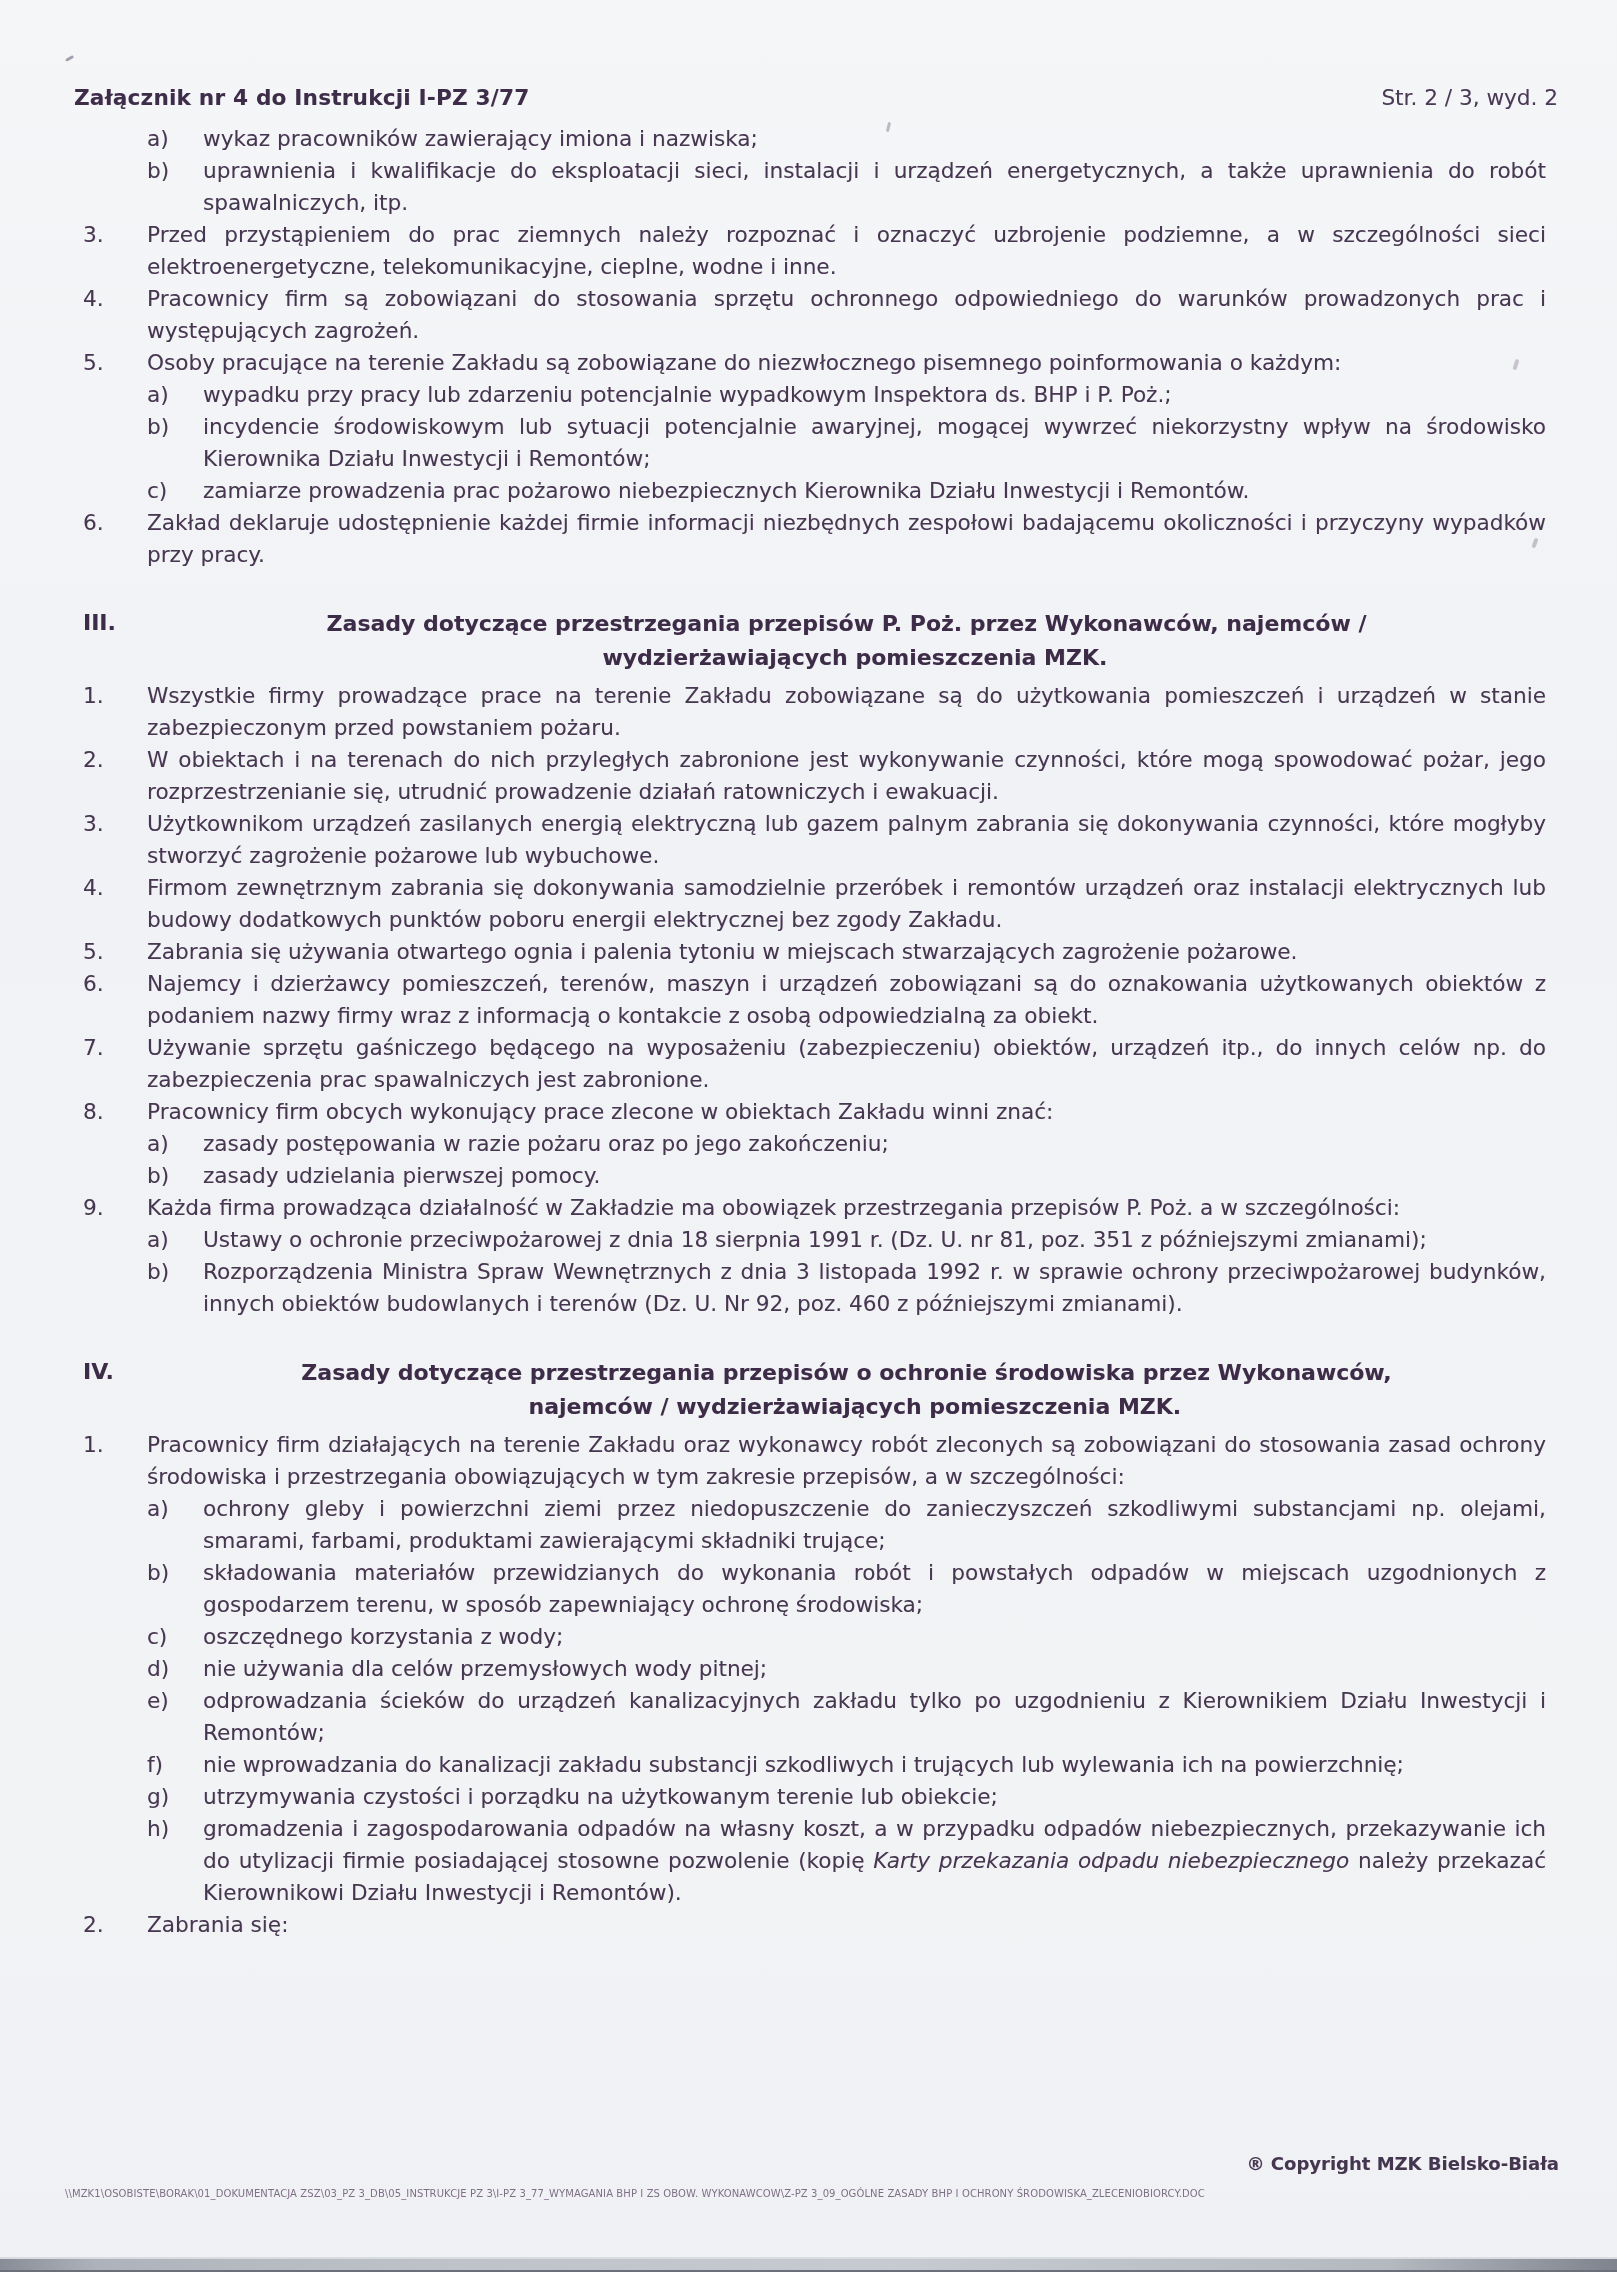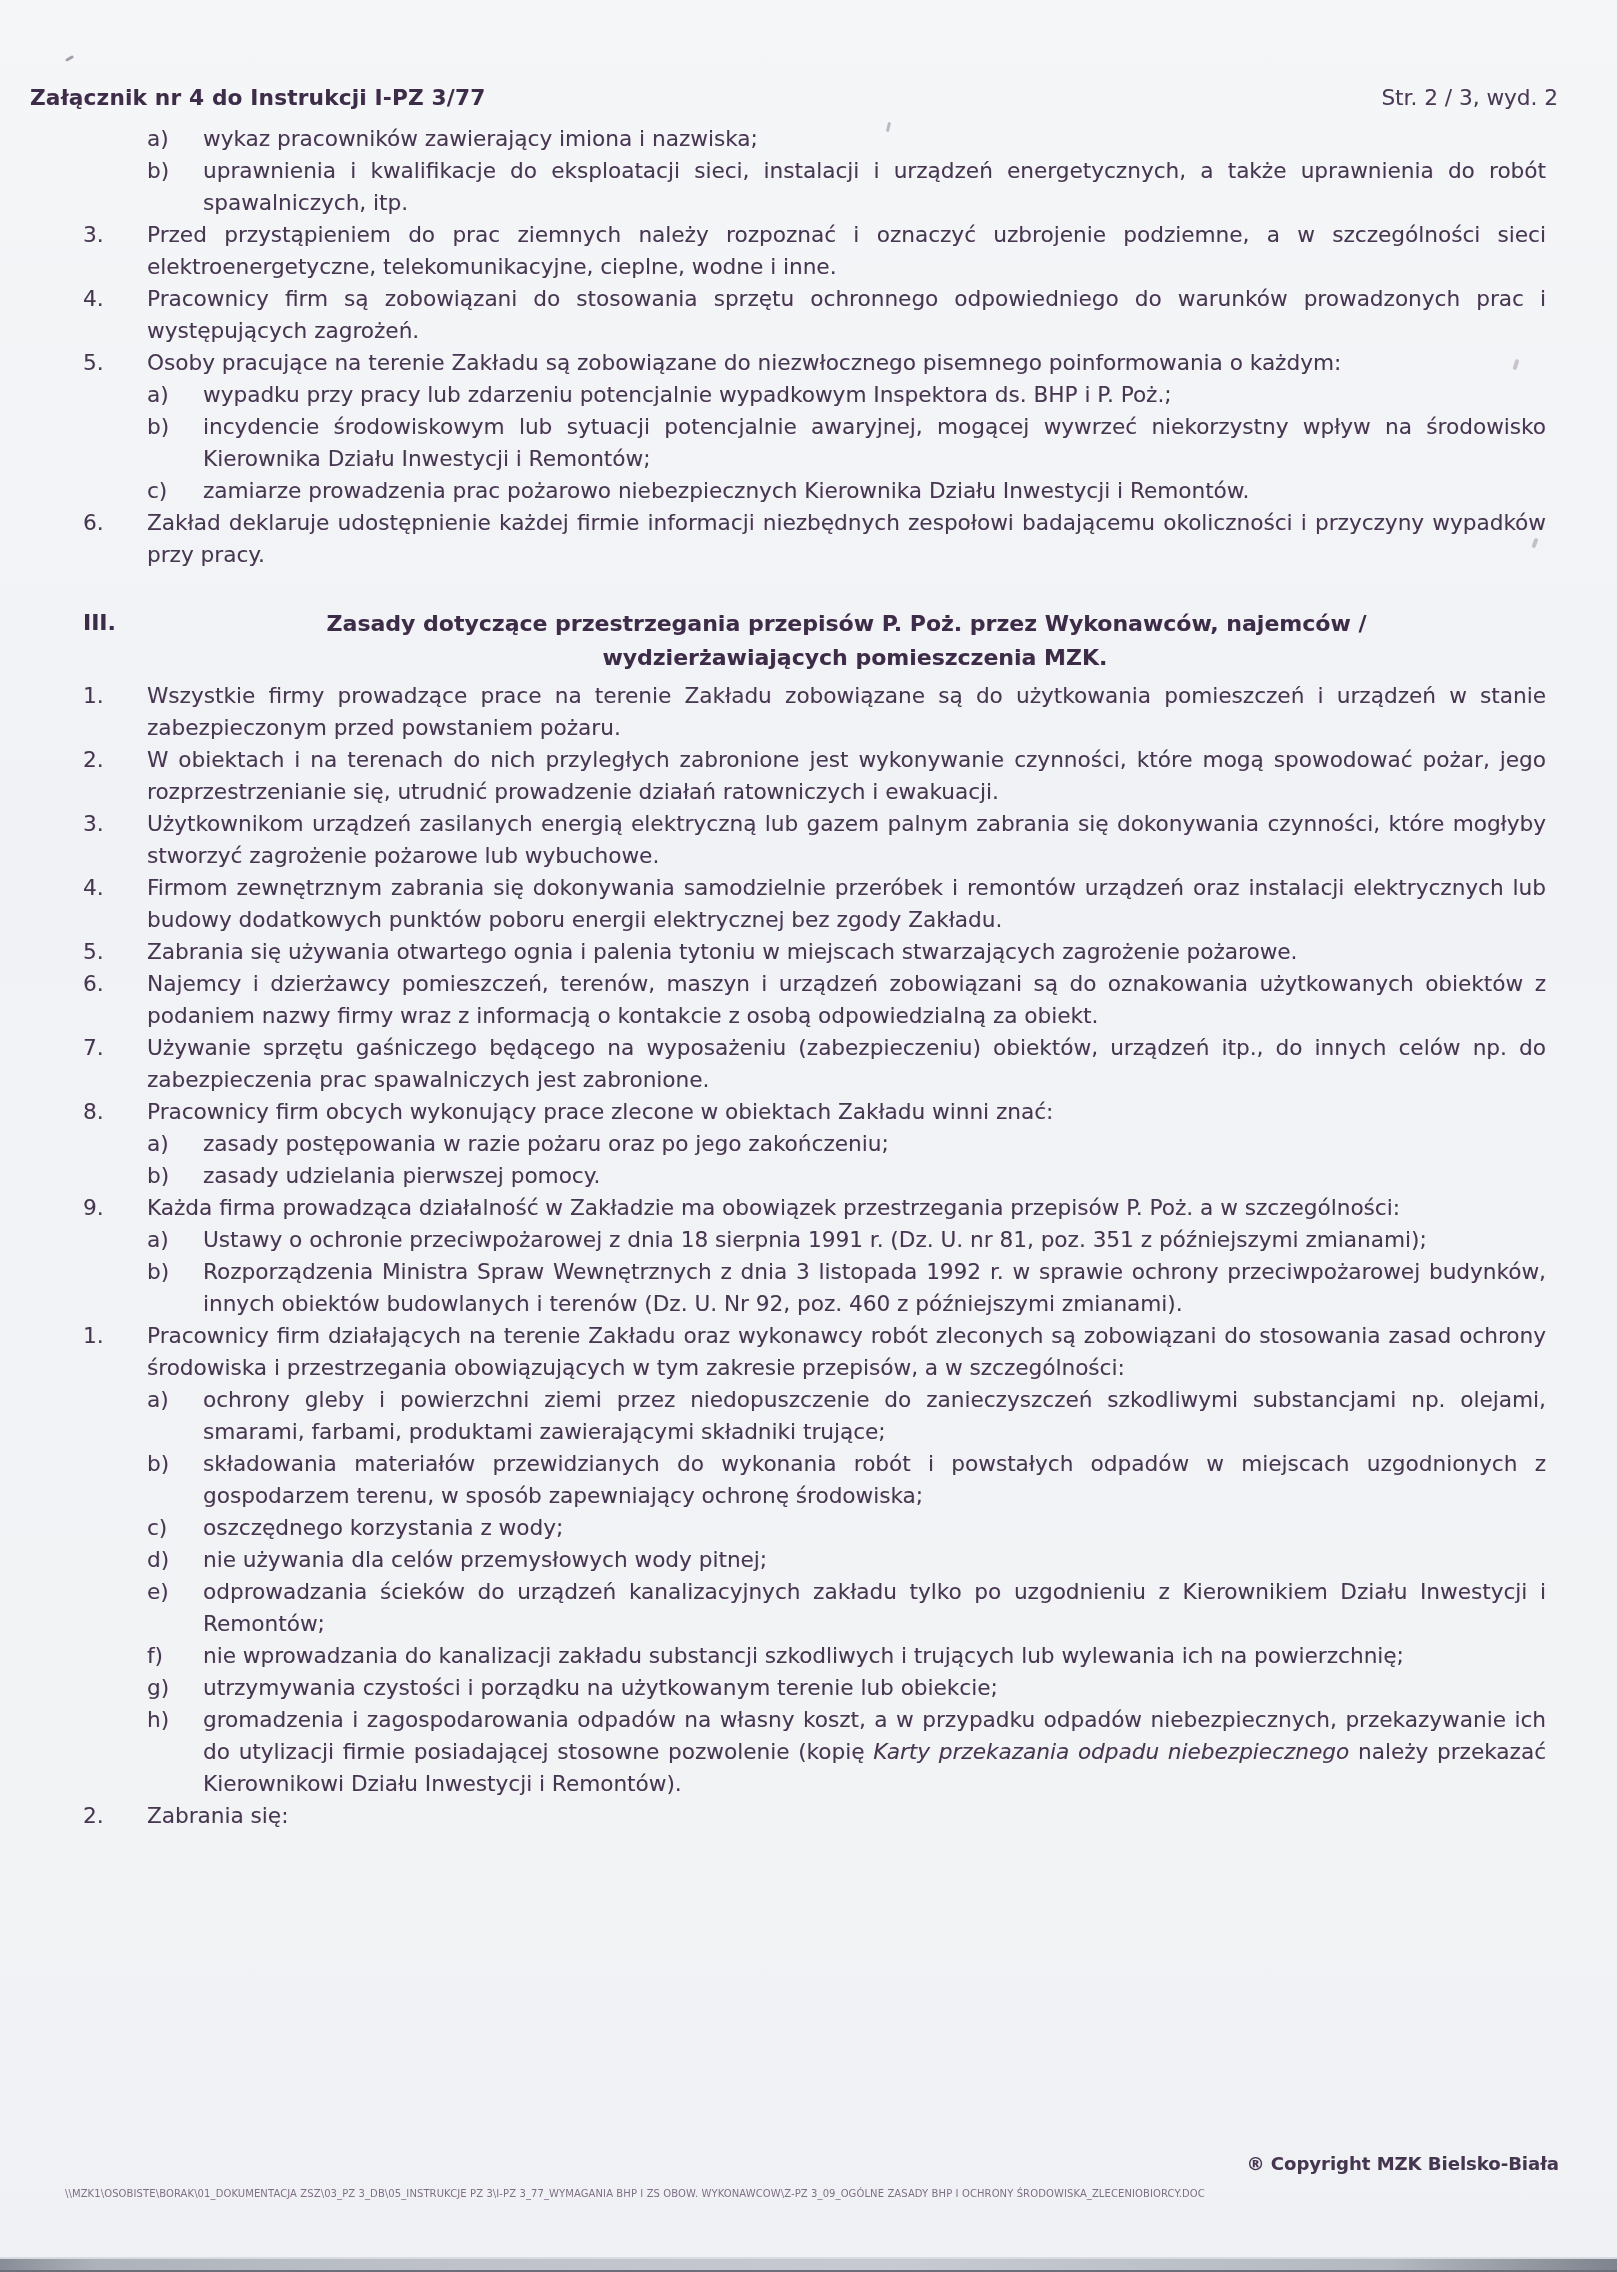--- a/index.html
+++ b/index.html
@@ -8,21 +8,21 @@
     position:relative;
     width:1617px;height:2273px;
     margin:0 auto;
     background:linear-gradient(180deg,#f5f6f8 0%,#f1f2f5 35%,#f2f3f5 78%,#f0f1f4 100%);
     font-family:"DejaVu Sans","Liberation Sans",sans-serif;
     color:#463650;
     overflow:hidden;
   }
   .header{
     display:flex;justify-content:space-between;align-items:center;
-    padding:84px 59px 0 30px;
+    padding:84px 59px 0 74px;
     font-size:21.6px;line-height:27.4px;
     text-shadow:0.4px 0.4px 0 rgba(115,85,125,.22);
   }
   .h-left{font-weight:700;letter-spacing:0.2px;color:#3e2d49;}
   .h-right{font-weight:400;color:#4a3a55;}
   .content{
     padding:11.8px 71px 0 83px;
     font-size:21.6px;line-height:32px;
     text-shadow:0.4px 0.4px 0 rgba(115,85,125,.22);
   }
@@ -160,20 +160,27 @@
       </div>
     <div class="row alpha">
         <span class="mk">a)</span>
         <span class="tx">Ustawy o ochronie przeciwpożarowej z dnia 18 sierpnia 1991 r. (Dz. U. nr 81, poz. 351 z późniejszymi zmianami);</span>
       </div>
     <div class="row alpha">
         <span class="mk">b)</span>
         <span class="tx">Rozporządzenia Ministra Spraw Wewnętrznych z dnia 3 listopada 1992 r. w sprawie ochrony przeciwpożarowej budynków, innych obiektów budowlanych i terenów (Dz. U. Nr 92, poz. 460 z późniejszymi zmianami).</span>
       </div>
 
+    <div class="row section">
+      <span class="mk">IV.</span>
+      <span class="tx">
+        <div class="l1">Zasady dotyczące przestrzegania przepisów o ochronie środowiska przez Wykonawców,</div>
+        <div class="l2">najemców / wydzierżawiających pomieszczenia MZK.</div>
+      </span>
+    </div>
 
     <div class="row num">
         <span class="mk">1.</span>
         <span class="tx">Pracownicy firm działających na terenie Zakładu oraz wykonawcy robót zleconych są zobowiązani do stosowania zasad ochrony środowiska i przestrzegania obowiązujących w tym zakresie przepisów, a w szczególności:</span>
       </div>
     <div class="row alpha">
         <span class="mk">a)</span>
         <span class="tx">ochrony gleby i powierzchni ziemi przez niedopuszczenie do zanieczyszczeń szkodliwymi substancjami np. olejami, smarami, farbami, produktami zawierającymi składniki trujące;</span>
       </div>
     <div class="row alpha">

